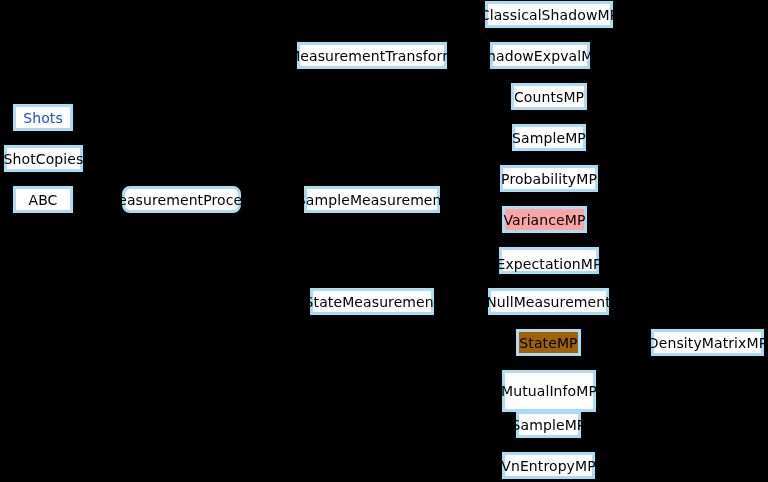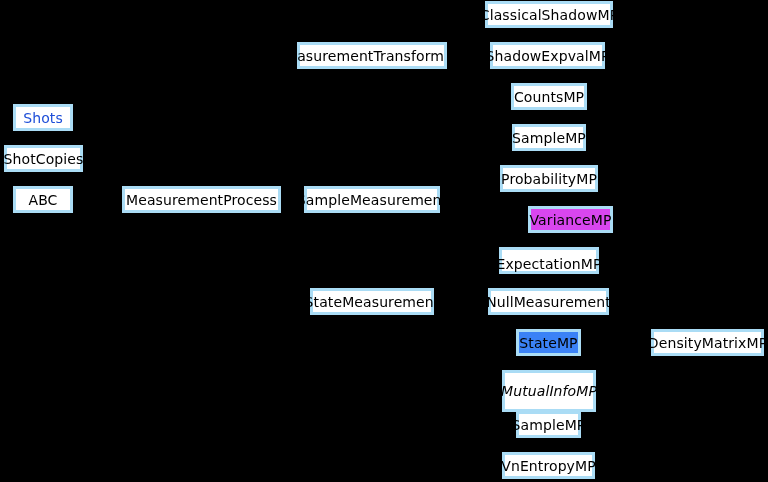--- a/index.html
+++ b/index.html
@@ -92,69 +92,69 @@
         <path d="M434,301.5 L468,301.5 L468,465.5 L497,465.5" fill="none" stroke="#000000" stroke-width="1"></path>
         <polygon points="497,462 502,465.5 497,469" fill="#000000" stroke="#000000"></polygon>
         <path d="M581,342.5 L646,342.5" fill="none" stroke="#000000" stroke-width="1"></path>
         <polygon points="646,339 651,342.5 646,346" fill="#000000" stroke="#000000"></polygon>
       </g>
   </svg>
   <div id="nodes">
       <div class="node" style="left: 485px; top: 1px; width: 128px; height: 27px; background: rgb(255, 255, 255); border-color: rgb(170, 220, 245); color: rgb(0, 0, 0);">
         <span>ClassicalShadowMP</span>
       </div>
-      <div class="node" style="left: 297px; top: 42px; width: 150px; height: 27px; background: rgb(255, 255, 255); border-color: rgb(170, 220, 245); color: rgb(0, 0, 0); justify-content: flex-end;">
+      <div class="node" style="left: 297px; top: 42px; width: 150px; height: 27px; background: rgb(255, 255, 255); border-color: rgb(170, 220, 245); color: rgb(0, 0, 0);">
         <span>MeasurementTransform</span>
       </div>
-      <div class="node" style="left: 490px; top: 42px; width: 115px; height: 27px; background: rgb(255, 255, 255); border-color: rgb(170, 220, 245); color: rgb(0, 0, 0);">
+      <div class="node" style="left: 490px; top: 42px; width: 100px; height: 27px; background: rgb(255, 255, 255); border-color: rgb(170, 220, 245); color: rgb(0, 0, 0);">
         <span>ShadowExpvalMP</span>
       </div>
       <div class="node" style="left: 511px; top: 83px; width: 76px; height: 27px; background: rgb(255, 255, 255); border-color: rgb(170, 220, 245); color: rgb(0, 0, 0);">
         <span>CountsMP</span>
       </div>
       <div class="node" style="left: 13px; top: 104px; width: 60px; height: 27px; background: rgb(255, 255, 255); border-color: rgb(170, 220, 245); color: #1d4ed8;">
         <span>Shots</span>
       </div>
       <div class="node" style="left: 512px; top: 124px; width: 74px; height: 27px; background: rgb(255, 255, 255); border-color: rgb(170, 220, 245); color: rgb(0, 0, 0); text-align: center;">
         <span>SampleMP</span>
       </div>
       <div class="node" style="left: 4px; top: 145px; width: 79px; height: 27px; background: rgb(255, 255, 255); border-color: rgb(170, 220, 245); color: rgb(0, 0, 0);">
         <span>ShotCopies</span>
       </div>
       <div class="node" style="left: 500px; top: 165px; width: 98px; height: 27px; background: rgb(255, 255, 255); border-color: rgb(170, 220, 245); color: rgb(0, 0, 0);">
         <span>ProbabilityMP</span>
       </div>
       <div class="node" style="left: 13px; top: 186px; width: 60px; height: 27px; background: rgb(255, 255, 255); border-color: rgb(170, 220, 245); color: rgb(0, 0, 0);">
         <span>ABC</span>
       </div>
-      <div class="node" style="left: 122px; top: 186px; width: 159px; height: 27px; background: rgb(255, 255, 255); border-color: rgb(170, 220, 245); color: rgb(0, 0, 0);">
+      <div class="node" style="left: 122px; top: 186px; width: 119px; height: 27px; background: rgb(255, 255, 255); border-color: rgb(170, 220, 245); color: rgb(0, 0, 0); border-radius: 8px;">
         <span>MeasurementProcess</span>
       </div>
       <div class="node" style="left: 304px; top: 186px; width: 136px; height: 27px; background: rgb(255, 255, 255); border-color: rgb(170, 220, 245); color: rgb(0, 0, 0);">
         <span>SampleMeasurement</span>
       </div>
-      <div class="node" style="left: 528px; top: 206px; width: 85px; height: 27px; background: #d946ef; border-color: rgb(170, 220, 245); color: rgb(0, 0, 0);">
+      <div class="node" style="left: 502px; top: 206px; width: 85px; height: 27px; background: #fca5a5; border-color: rgb(170, 220, 245); color: rgb(0, 0, 0);">
         <span>VarianceMP</span>
       </div>
       <div class="node" style="left: 499px; top: 247px; width: 100px; height: 27px; background: rgb(255, 255, 255); border-color: rgb(170, 220, 245); color: rgb(0, 0, 0); align-items: flex-end;">
         <span>ExpectationMP</span>
       </div>
       <div class="node" style="left: 310px; top: 288px; width: 124px; height: 27px; background: rgb(255, 255, 255); border-color: rgb(170, 220, 245); color: rgb(0, 0, 0);">
         <span>StateMeasurement</span>
       </div>
       <div class="node" style="left: 488px; top: 288px; width: 121px; height: 27px; background: rgb(255, 255, 255); border-color: rgb(170, 220, 245); color: rgb(0, 0, 0);">
         <span>NullMeasurement</span>
       </div>
-      <div class="node" style="left: 516px; top: 329px; width: 65px; height: 27px; background: #3b82f6; border-color: rgb(170, 220, 245); color: rgb(0, 0, 0);">
+      <div class="node" style="left: 516px; top: 329px; width: 65px; height: 27px; background: #a16207; border-color: rgb(170, 220, 245); color: rgb(0, 0, 0);">
         <span>StateMP</span>
       </div>
       <div class="node" style="left: 651px; top: 329px; width: 113px; height: 27px; background: rgb(255, 255, 255); border-color: rgb(170, 220, 245); color: rgb(0, 0, 0); justify-content: center;">
         <span>DensityMatrixMP</span>
       </div>
-      <div class="node" style="left: 502px; top: 370px; width: 94px; height: 42px; background: rgb(255, 255, 255); border-color: rgb(170, 220, 245); color: rgb(0, 0, 0); font-style: italic;">
+      <div class="node" style="left: 502px; top: 370px; width: 94px; height: 42px; background: rgb(255, 255, 255); border-color: rgb(170, 220, 245); color: rgb(0, 0, 0);">
         <span>MutualInfoMP</span>
       </div>
       <div class="node" style="left: 516px; top: 411px; width: 65px; height: 27px; background: rgb(255, 255, 255); border-color: rgb(170, 220, 245); color: rgb(0, 0, 0);">
         <span>SampleMP</span>
       </div>
       <div class="node" style="left: 502px; top: 452px; width: 93px; height: 27px; background: rgb(255, 255, 255); border-color: rgb(170, 220, 245); color: rgb(0, 0, 0); justify-content: center;">
         <span>VnEntropyMP</span>
       </div>
     </div>
 </div>

